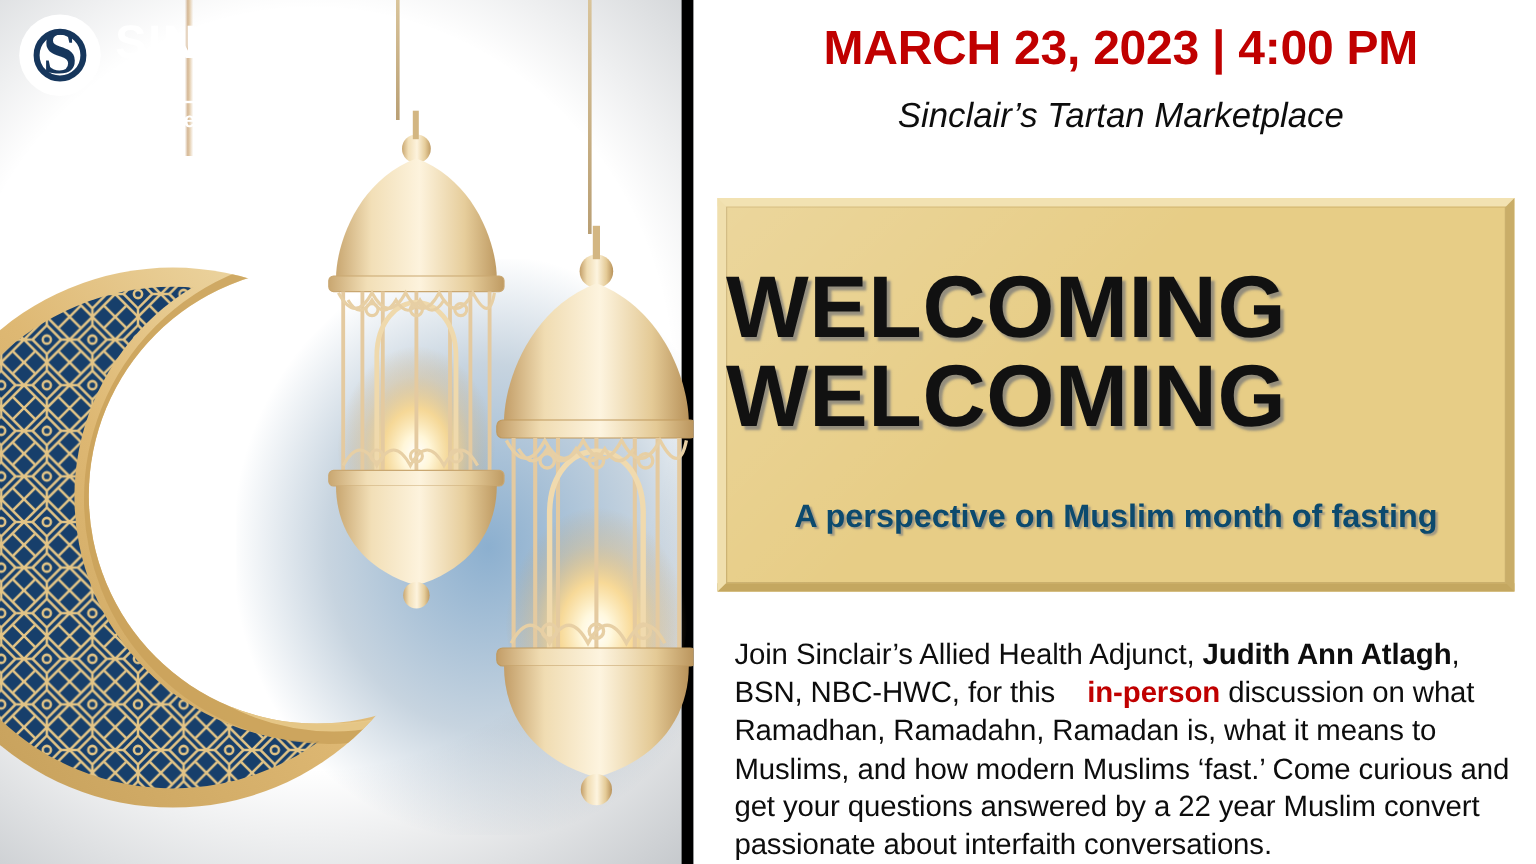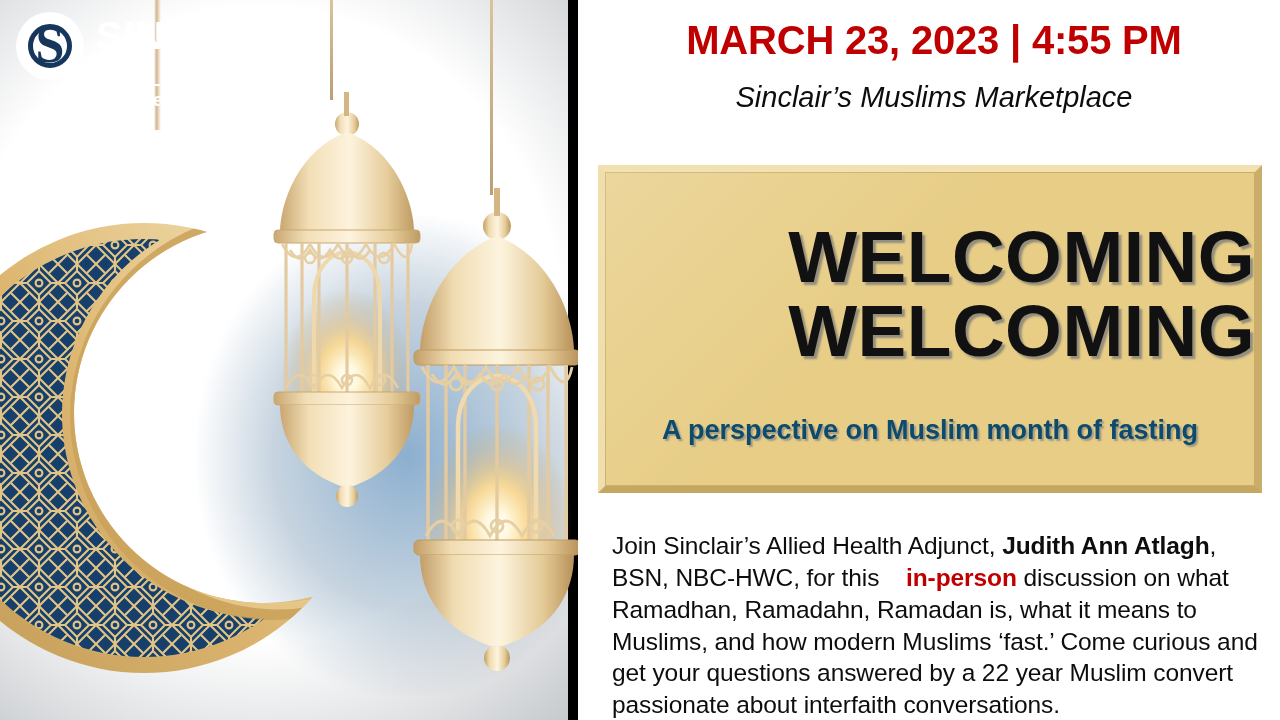--- a/index.html
+++ b/index.html
@@ -196,21 +196,21 @@
   }
   .plaque-inner {
     position: absolute;
     inset: 0;
     background: linear-gradient(135deg, rgba(255,255,255,0.18) 0%, rgba(255,255,255,0) 42%);
   }
   .plaque-title {
     position: absolute;
     left: 0; top: 48px;
     width: 100%;
-    text-align: right;
+    text-align: left;
     font-size: 73px;
     font-weight: bold;
     color: #111111;
     line-height: 1.02;
     letter-spacing: 0.5px;
     text-shadow: 3px 3px 2px rgba(120,120,120,0.75);
   }
   .plaque-title .l2 { display: block; }
   .plaque-sub {
     position: absolute;
@@ -429,22 +429,22 @@
       <div class="logo-sub">C O L L E G E</div>
       <div class="logo-rule"></div>
       <div class="logo-office">Diversity Office</div>
     </div>
 
     <div class="art-edge"></div>
   </div>
 
   <div class="content">
 
-    <div class="date-line">MARCH 23, 2023  |  4:55 PM</div>
-    <div class="venue-line">Sinclair’s Muslims Marketplace</div>
+    <div class="date-line">MARCH 23, 2023  |  4:00 PM</div>
+    <div class="venue-line">Sinclair’s Tartan Marketplace</div>
 
     <div class="plaque">
       <div class="plaque-inner"></div>
       <div class="plaque-title">
         <span>WELCOMING</span>
         <span class="l2">WELCOMING</span>
       </div>
       <div class="plaque-sub">A perspective on Muslim month of fasting</div>
     </div>
 

